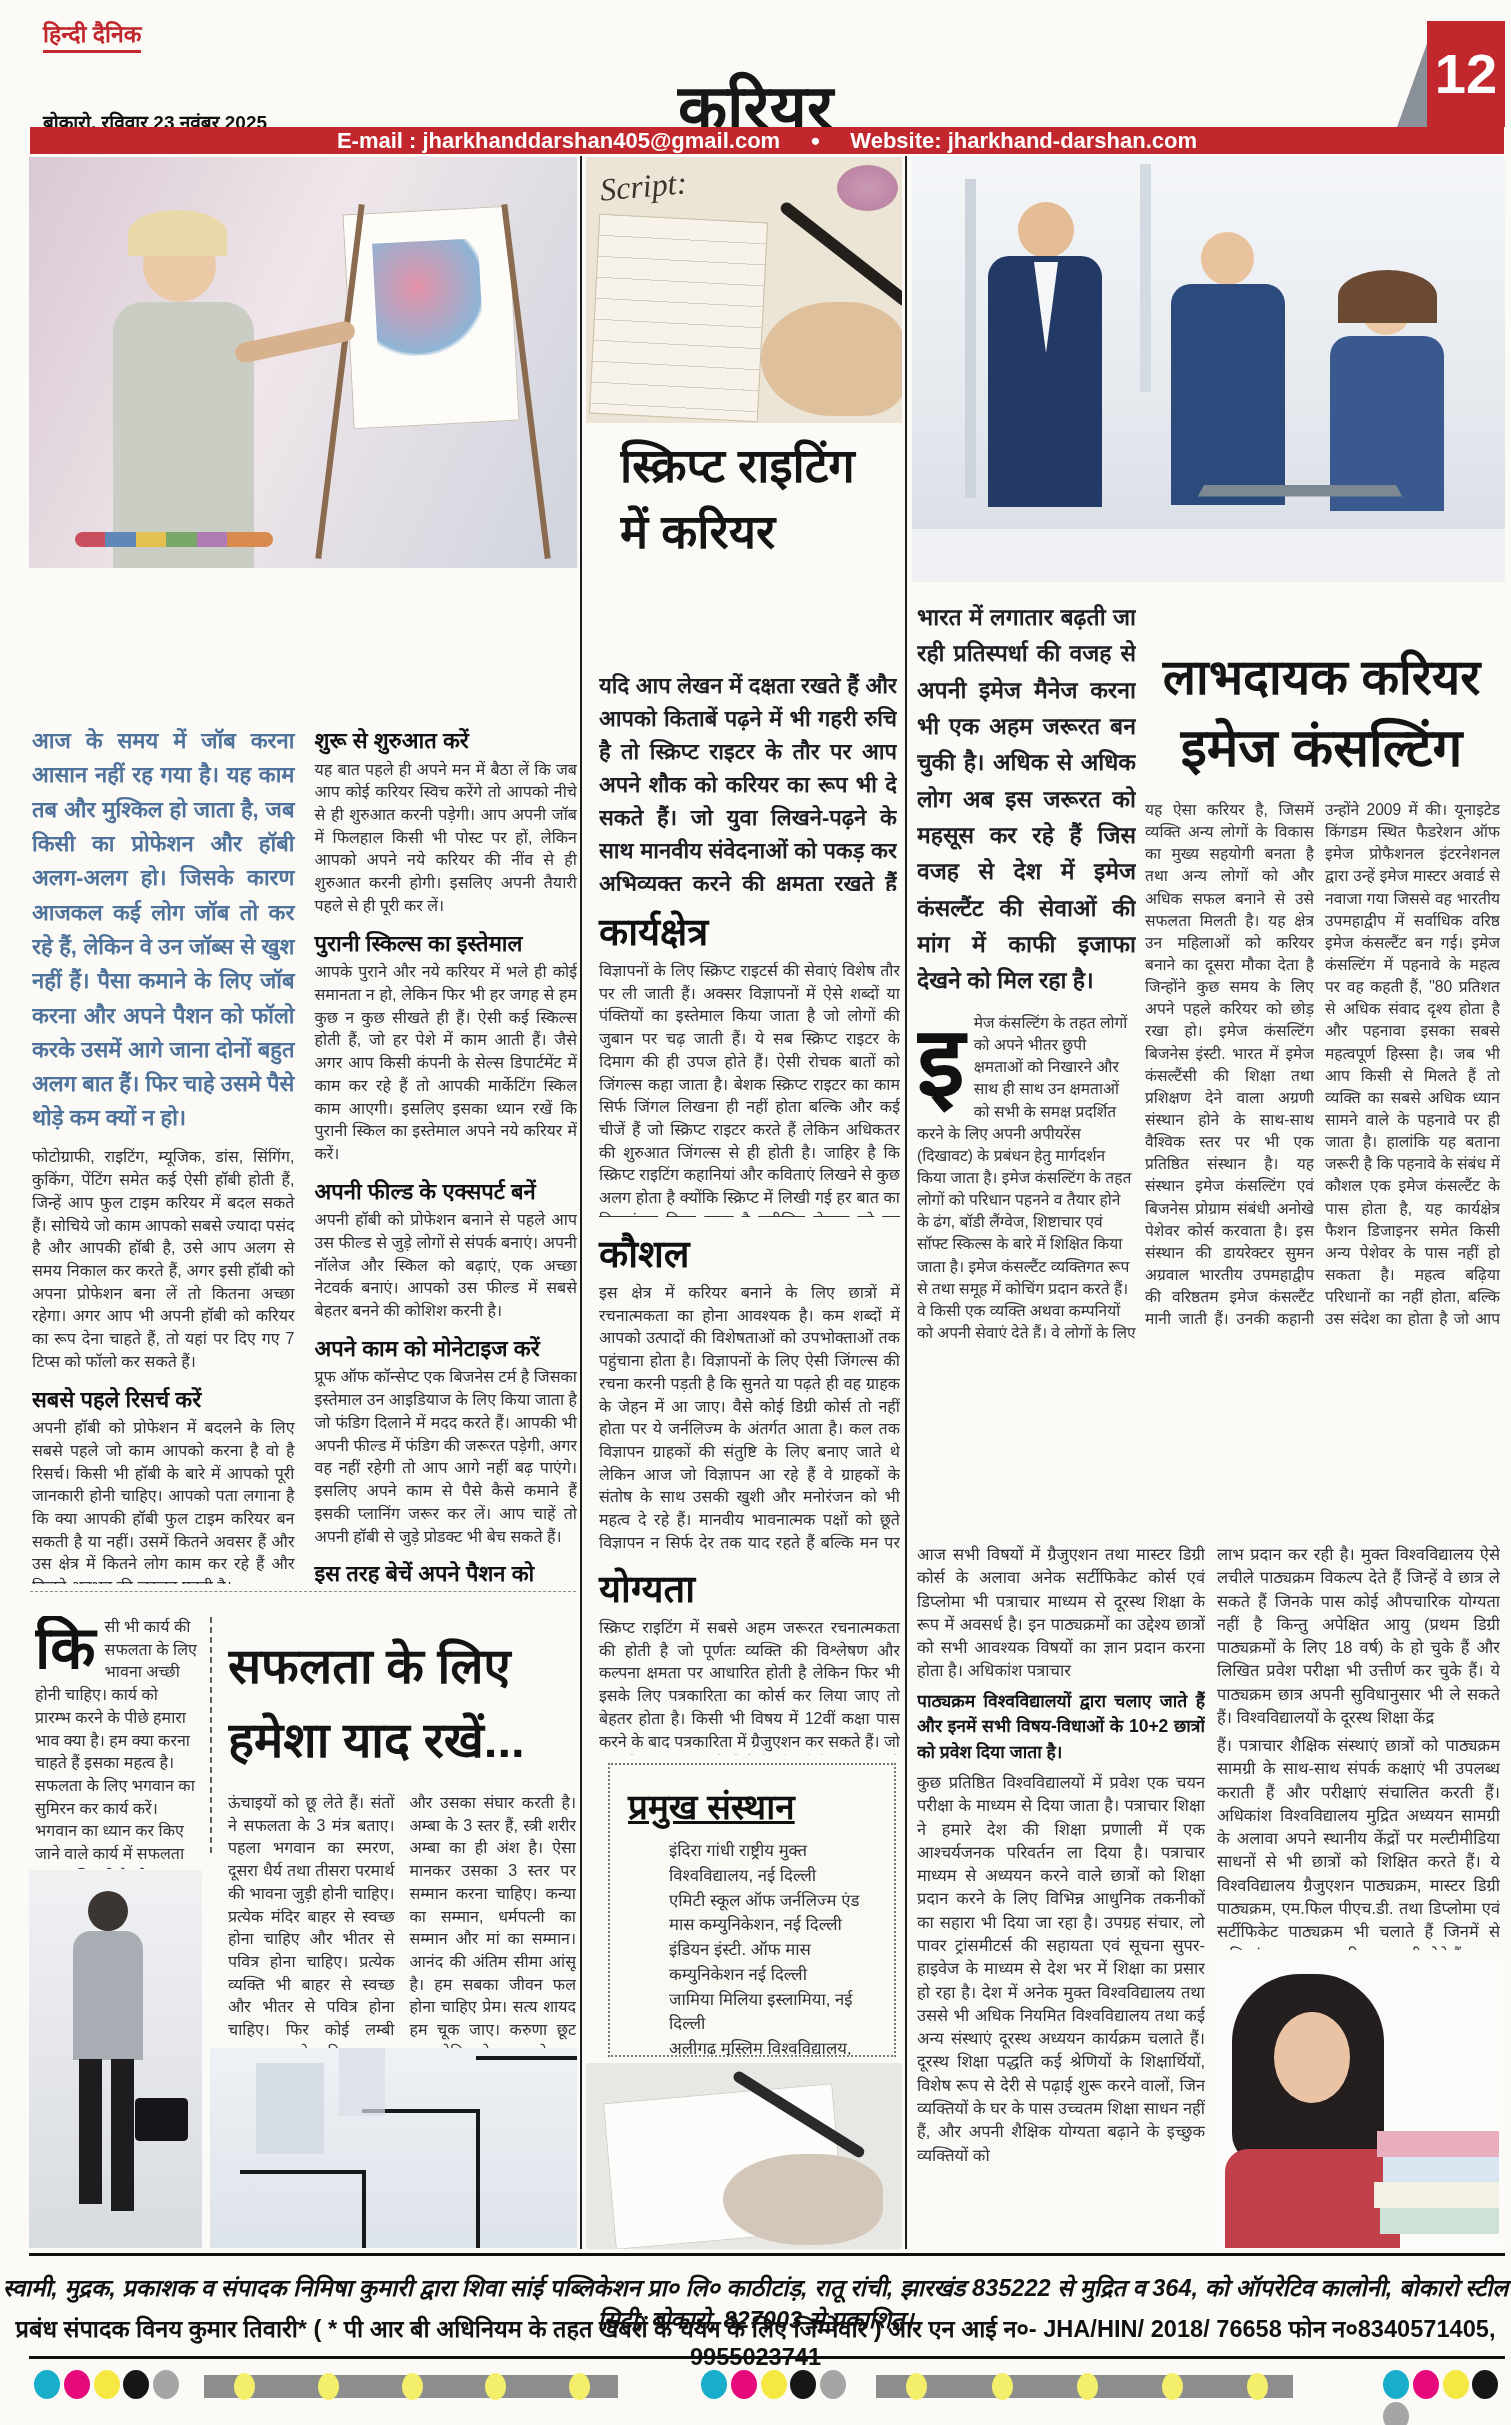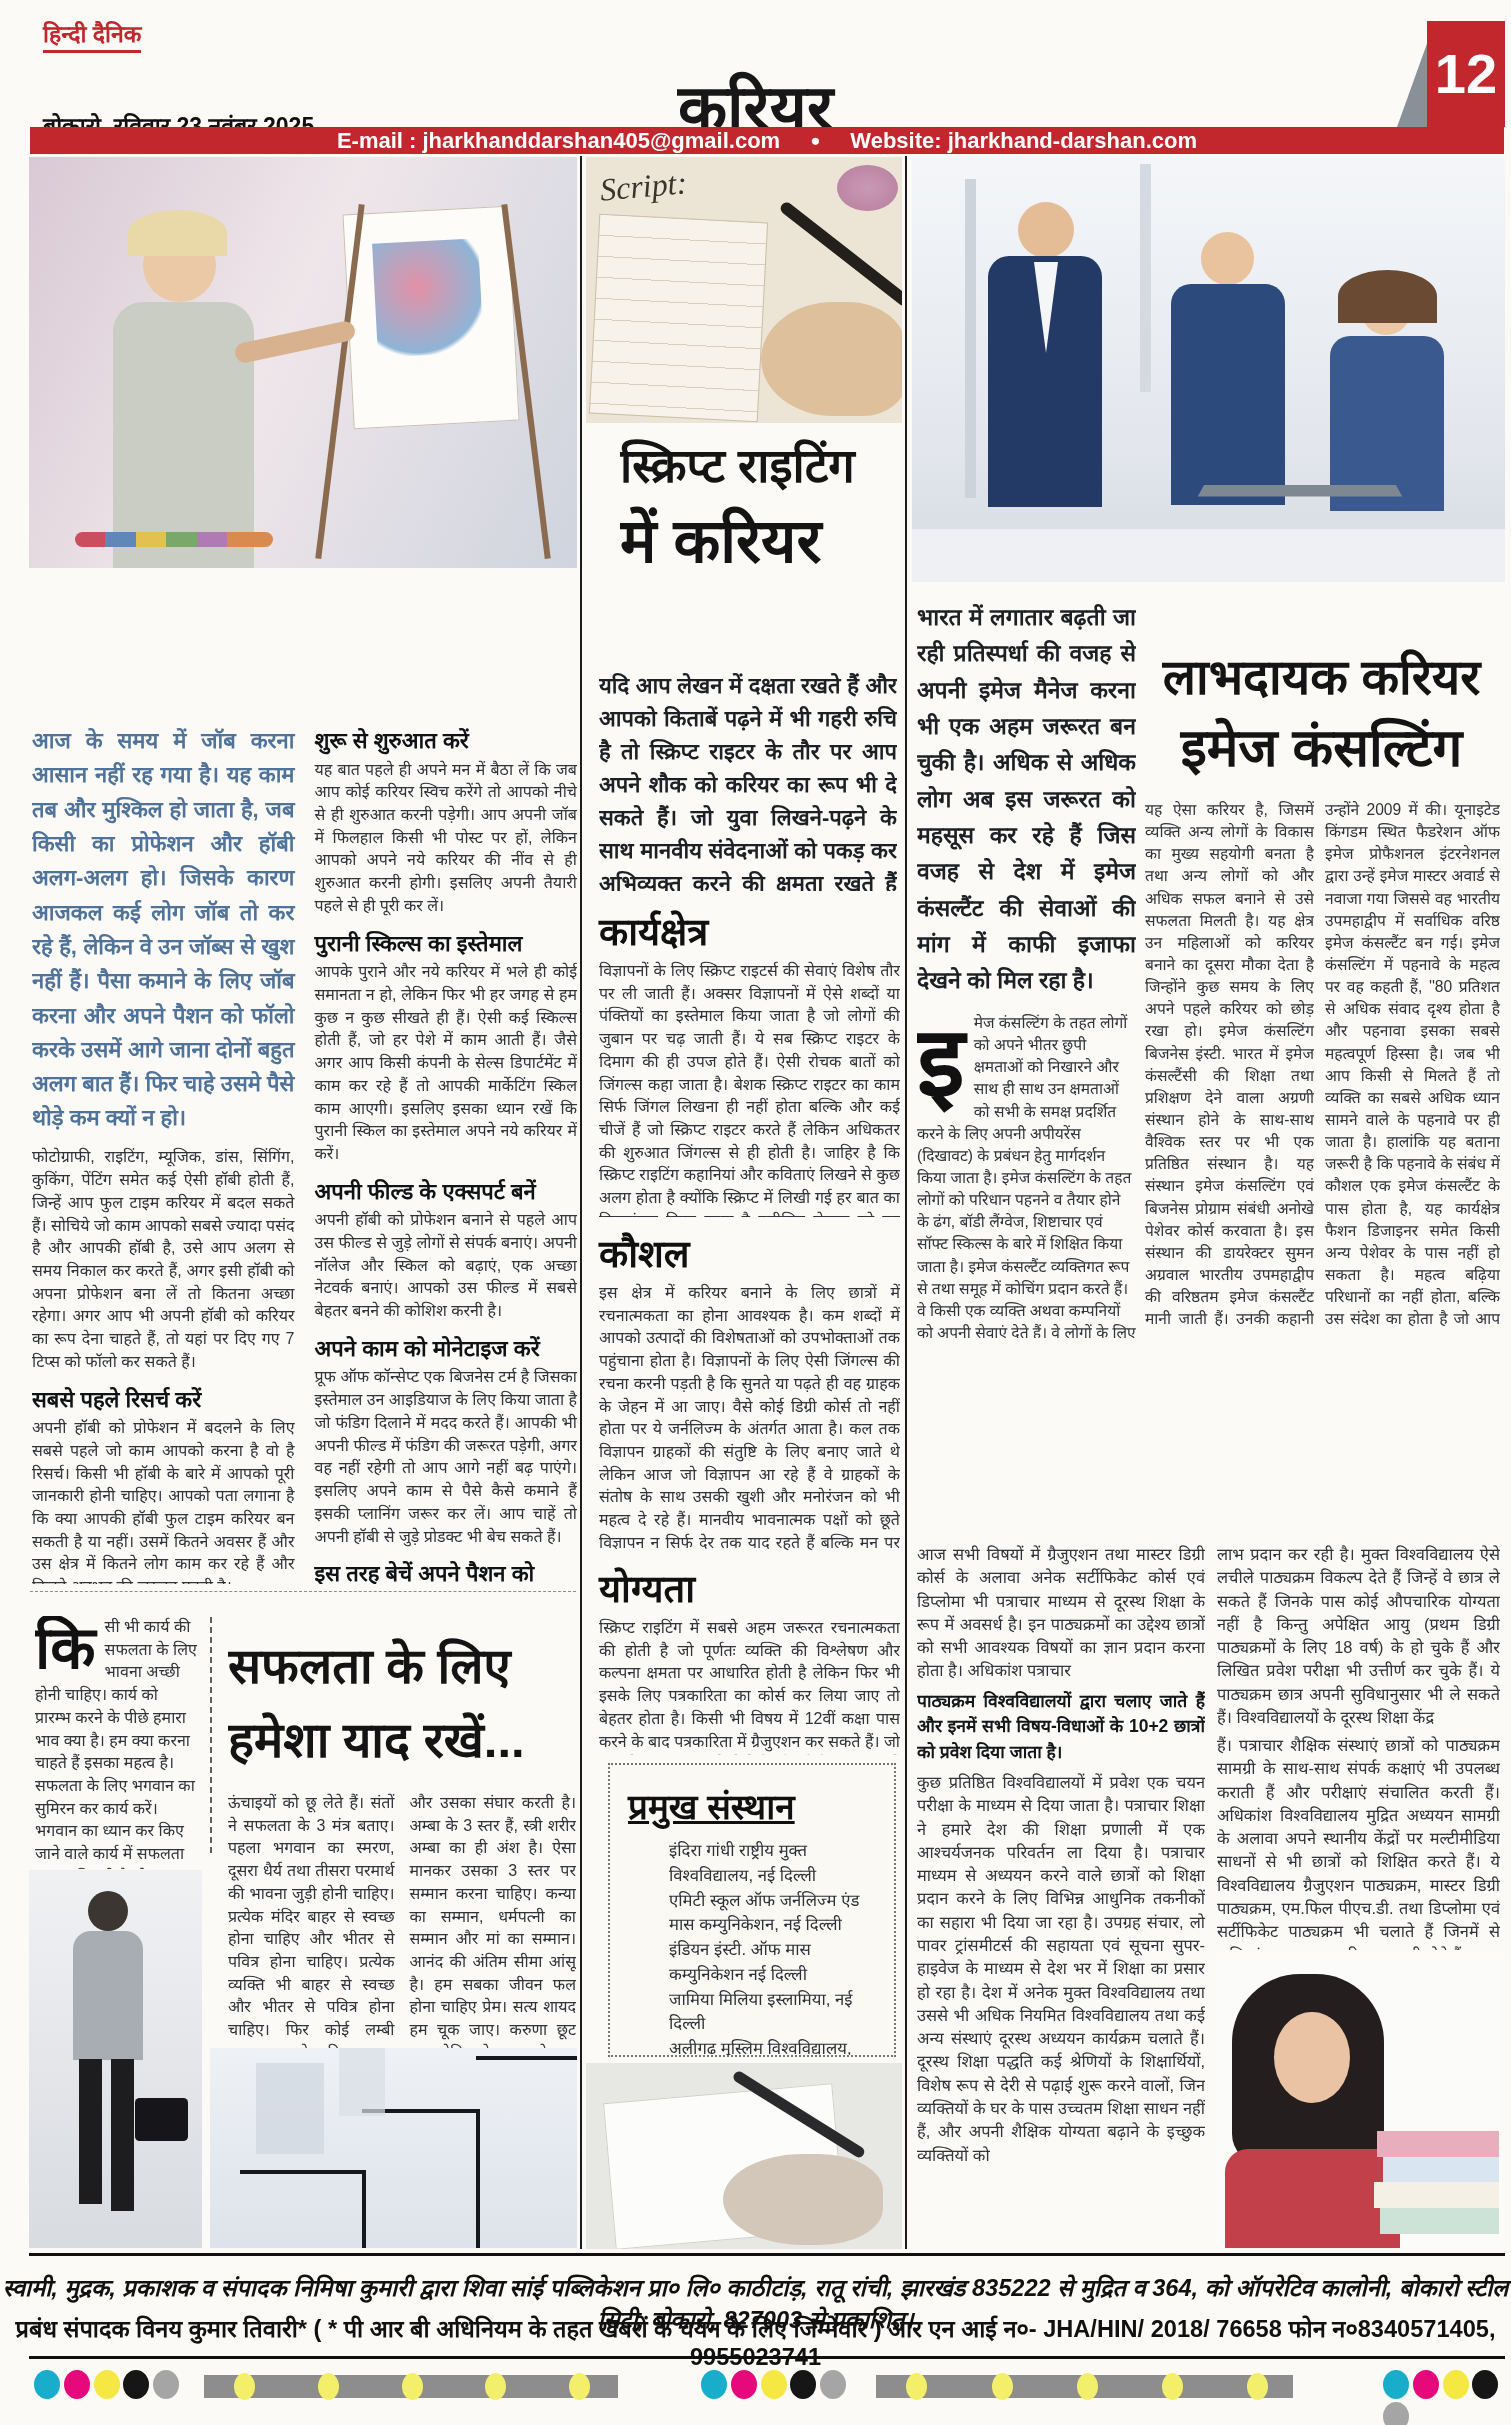--- a/index.html
+++ b/index.html
@@ -5,21 +5,21 @@
   html,body{margin:0;padding:0;background:#e9e7e2;}
   .page{position:relative;width:1511px;height:2426px;background:#fbfaf6;margin:0 auto;
         font-family:"Liberation Sans","DejaVu Sans",sans-serif;color:#222;overflow:hidden;}
   .abs{position:absolute;}
   .txt{overflow:hidden;}
   .just{text-align:justify;}
   
   .daily{left:43px;top:16.7px;font-size:23px;font-weight:800;color:#c2272d;
          border-bottom:3px solid #c2272d;padding-bottom:1.5px;}
   .masthead{left:38px;top:40px;font-size:58px;font-weight:900;color:#1d1d1b;letter-spacing:-0.8px;}
-  .dateline{left:43px;top:109px;font-size:23px;font-weight:700;color:#111;}
+  .dateline{left:43px;top:109px;font-size:19px;font-weight:700;color:#111;}
   .sectitle{left:0;top:62px;width:1511px;text-align:center;font-size:64px;font-weight:900;color:#171717;}
   .pnbox{left:1427px;top:21px;width:78px;height:106px;background:#c2272d;text-align:center;}
   .pnbox span{font-size:56px;font-weight:800;color:#fff;line-height:106px;}
   .pntri{left:1397px;top:38px;width:32px;height:89px;background:#8a9097;
          clip-path:polygon(100% 0,100% 100%,0 100%);}
   .redbar{left:30px;top:127px;width:1474px;height:27px;background:#c2272d;color:#fff;
           font-size:22px;font-weight:700;line-height:27px;text-align:center;}
   .redbar .sep{display:inline-block;width:30px;}
   .redbar .dot{font-size:16.7px;vertical-align:2.3px;}
   
@@ -133,21 +133,21 @@
   <div class="abs photo" style="left:586px;top:157px;width:316px;height:266px;background:#ece5d6;">
     <div style="position:absolute;left:13.7px;top:10.6px;font-family:'Liberation Serif','DejaVu Serif',serif;font-style:italic;font-size:32px;color:#3a332c;transform:rotate(-5deg);">Script:</div>
     <div style="position:absolute;left:7.6px;top:61px;width:167px;height:198px;background:repeating-linear-gradient(#f7f3ea 0 20px,#d9cfbd 20px 21px);border:0.8px solid #cabfa9;transform:rotate(3deg);"></div>
     <div style="position:absolute;left:179px;top:91px;width:160px;height:12px;border-radius:6px;background:#23201c;transform:rotate(38deg);"></div>
     <div style="position:absolute;left:175px;top:145px;width:145px;height:114px;border-radius:50% 40% 30% 50%;background:#dec09c;"></div>
     <div style="position:absolute;left:251px;top:7.6px;width:61px;height:46px;border-radius:50%;background:radial-gradient(#c999b4,#b77e9e);"></div>
   </div>
 
   <div class="abs hl txt" style="left:620px;top:432px;width:301px;">
     <div style="font-size:47px;line-height:1.45;">स्क्रिप्ट राइटिंग</div>
-    <div style="font-size:61px;line-height:1.35;font-weight:900;">में करियर</div>
+    <div style="font-size:47px;line-height:1.35;font-weight:900;">में करियर</div>
   </div>
   <div class="abs txt boldintro just" style="left:599px;top:669px;width:298px;height:222px;font-size:22px;line-height:1.5;">यदि आप लेखन में दक्षता रखते हैं और आपको किताबें पढ़ने में भी गहरी रुचि है तो स्क्रिप्ट राइटर के तौर पर आप अपने शौक को करियर का रूप भी दे सकते हैं। जो युवा लिखने-पढ़ने के साथ मानवीय संवेदनाओं को पकड़ कर अभिव्यक्त करने की क्षमता रखते हैं उनके लिए भी इस क्षेत्र में अपार संभावनाएं हैं।</div>
 
   <div class="abs secH" style="left:599px;top:904px;">कार्यक्षेत्र</div>
   <div class="abs txt b just" style="left:599px;top:960px;width:301px;height:257px;">विज्ञापनों के लिए स्क्रिप्ट राइटर्स की सेवाएं विशेष तौर पर ली जाती हैं। अक्सर विज्ञापनों में ऐसे शब्दों या पंक्तियों का इस्तेमाल किया जाता है जो लोगों की जुबान पर चढ़ जाती हैं। ये सब स्क्रिप्ट राइटर के दिमाग की ही उपज होते हैं। ऐसी रोचक बातों को जिंगल्स कहा जाता है। बेशक स्क्रिप्ट राइटर का काम सिर्फ जिंगल लिखना ही नहीं होता बल्कि और कई चीजें हैं जो स्क्रिप्ट राइटर करते हैं लेकिन अधिकतर की शुरुआत जिंगल्स से ही होती है। जाहिर है कि स्क्रिप्ट राइटिंग कहानियां और कविताएं लिखने से कुछ अलग होता है क्योंकि स्क्रिप्ट में लिखी गई हर बात का फिल्मांकन किया जाता है इसीलिए लेखक को यह सोचकर लिखना पड़ता है कि उसके द्वारा लिखी गई स्क्रिप्ट पढ़ी नहीं देखी जाएगी।</div>
 
   <div class="abs secH" style="left:599px;top:1226px;">कौशल</div>
   <div class="abs txt b just" style="left:599px;top:1282px;width:301px;height:271px;">इस क्षेत्र में करियर बनाने के लिए छात्रों में रचनात्मकता का होना आवश्यक है। कम शब्दों में आपको उत्पादों की विशेषताओं को उपभोक्ताओं तक पहुंचाना होता है। विज्ञापनों के लिए ऐसी जिंगल्स की रचना करनी पड़ती है कि सुनते या पढ़ते ही वह ग्राहक के जेहन में आ जाए। वैसे कोई डिग्री कोर्स तो नहीं होता पर ये जर्नलिज्म के अंतर्गत आता है। कल तक विज्ञापन ग्राहकों की संतुष्टि के लिए बनाए जाते थे लेकिन आज जो विज्ञापन आ रहे हैं वे ग्राहकों के संतोष के साथ उसकी खुशी और मनोरंजन को भी महत्व दे रहे हैं। मानवीय भावनात्मक पक्षों को छूते विज्ञापन न सिर्फ देर तक याद रहते हैं बल्कि मन पर भी गहरा असर छोड़ते हैं। जिस भी भाषा में आप स्क्रिप्ट राइटिंग करना चाहते हैं उसका गहन ज्ञान आपको होना चाहिए। आपको अधिक से अधिक पुस्तकों को भी पढ़ना चाहिए ताकि आपको विभिन्न लेखकों की शैली की जानकारी भी प्राप्त हो सके। साथ ही फिल्मों तथा धारावाहिकों की स्क्रिप्ट पर गौर करने की आदत भी डाल लें। इसके बाद आप स्क्रिप्ट लेखन में हाथ आजमाएं।</div>
 
   <div class="abs secH" style="left:599px;top:1561px;">योग्यता</div>

